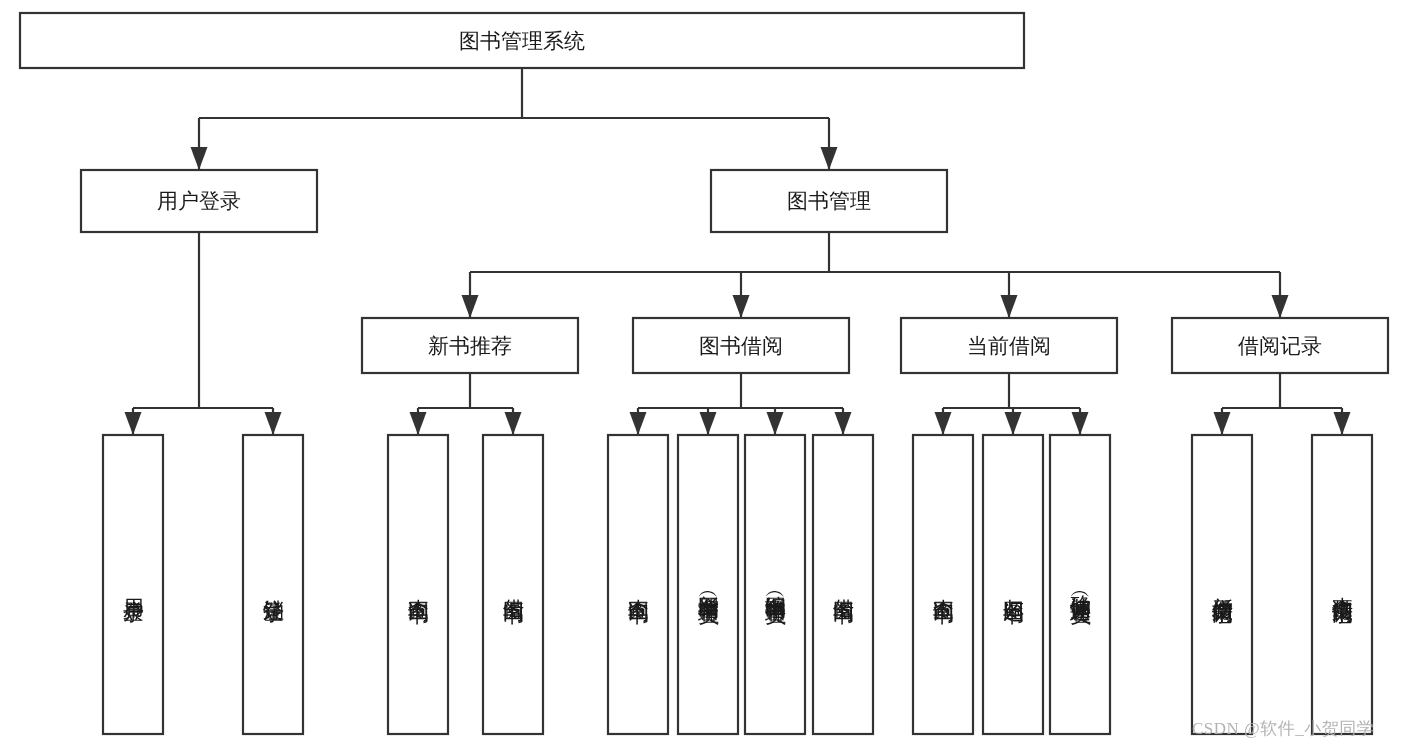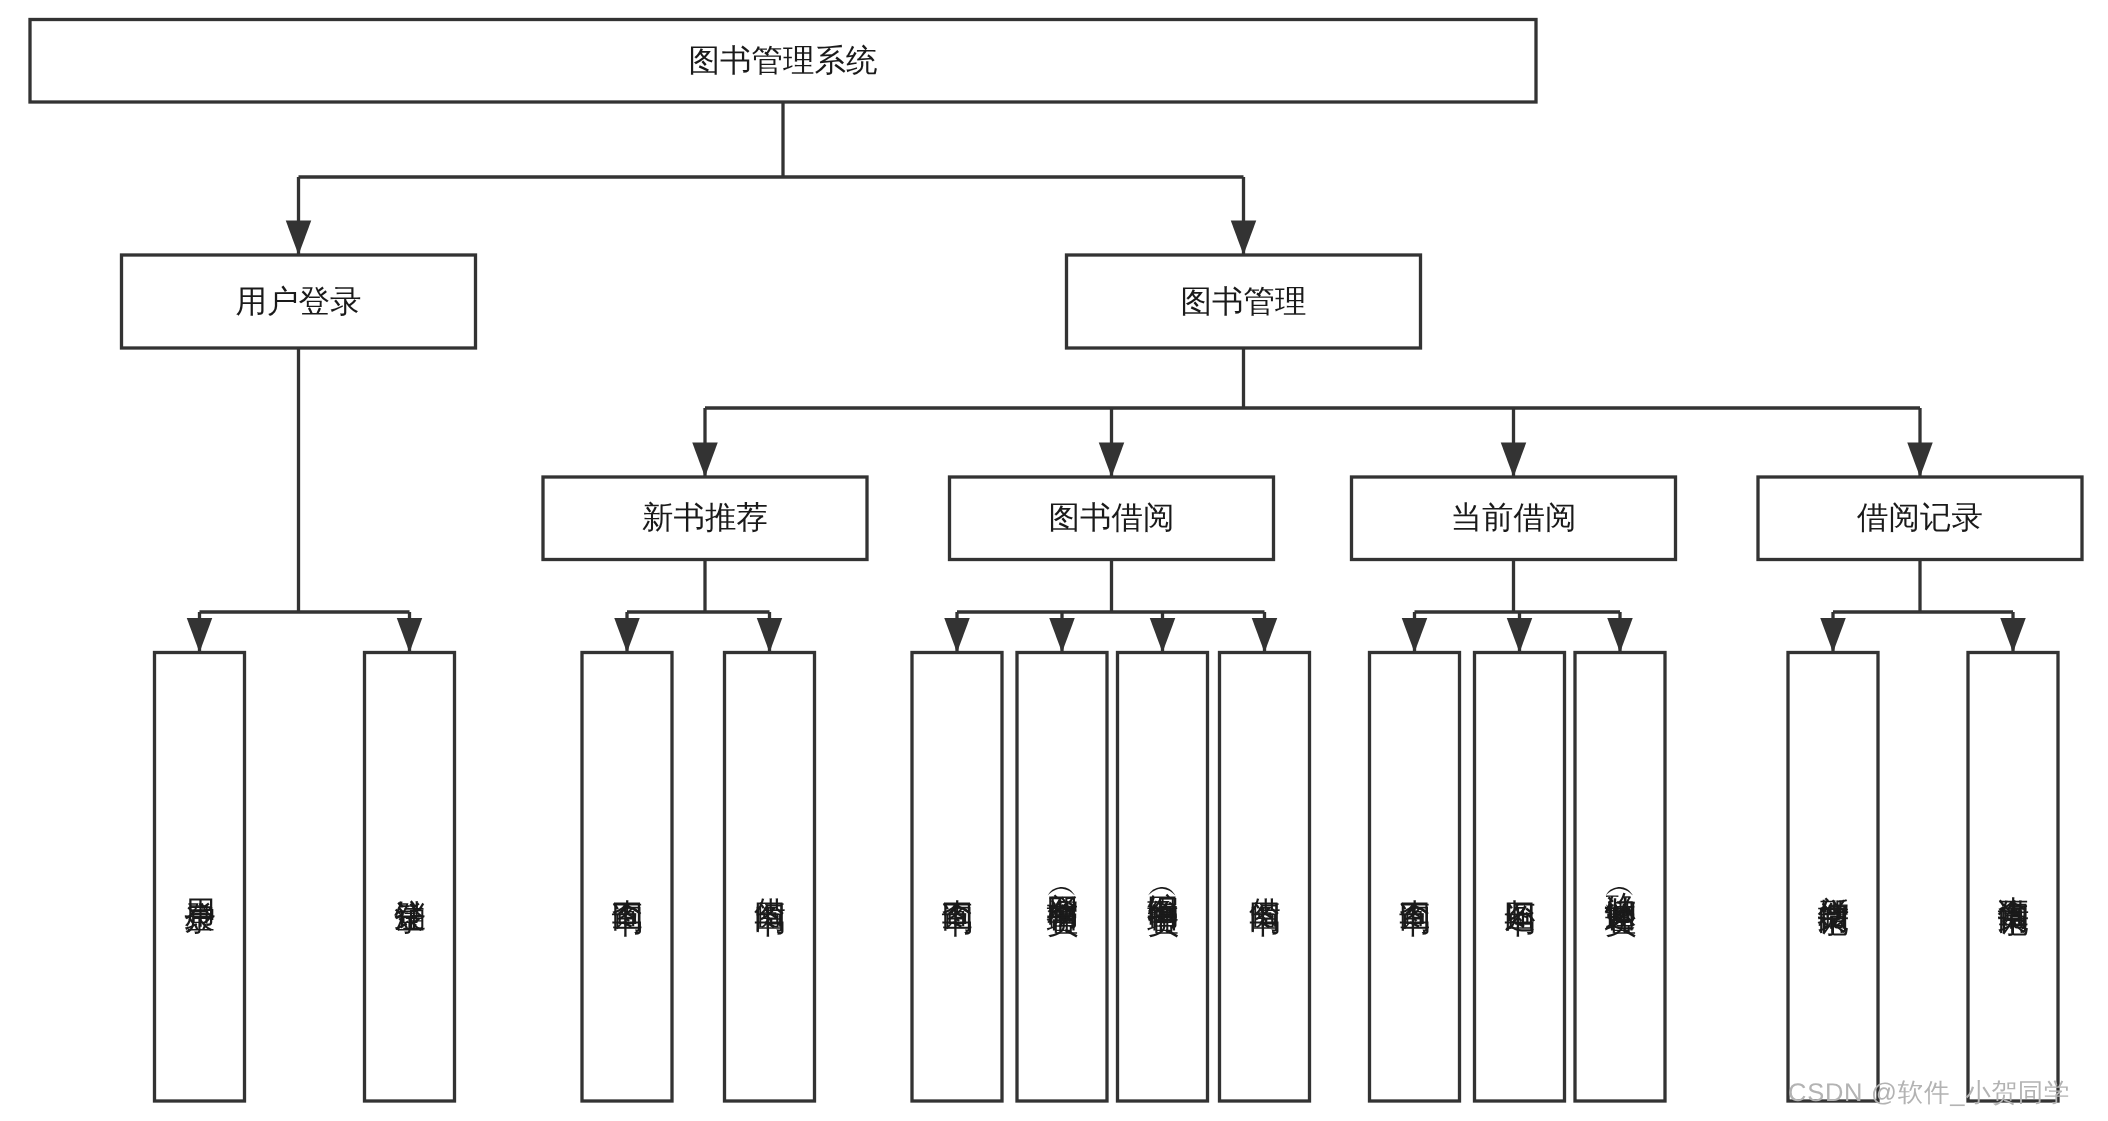--- a/index.html
+++ b/index.html
@@ -61,21 +61,21 @@
     letter-spacing: 1.5px;
     white-space: nowrap;
     display: flex;
     align-items: center;
     justify-content: center;
     pointer-events: none;
     user-select: none;
   }
   .watermark {
     position: absolute;
-    font-family: Liberation Sans, sans-serif;
+    font-family: Liberation Serif, serif;
     font-size: 17px;
     color: #b3b3b3;
     white-space: nowrap;
     letter-spacing: 0.5px;
   }
 </style>
 </head>
 <body>
 
 <div id="diagram-root">

